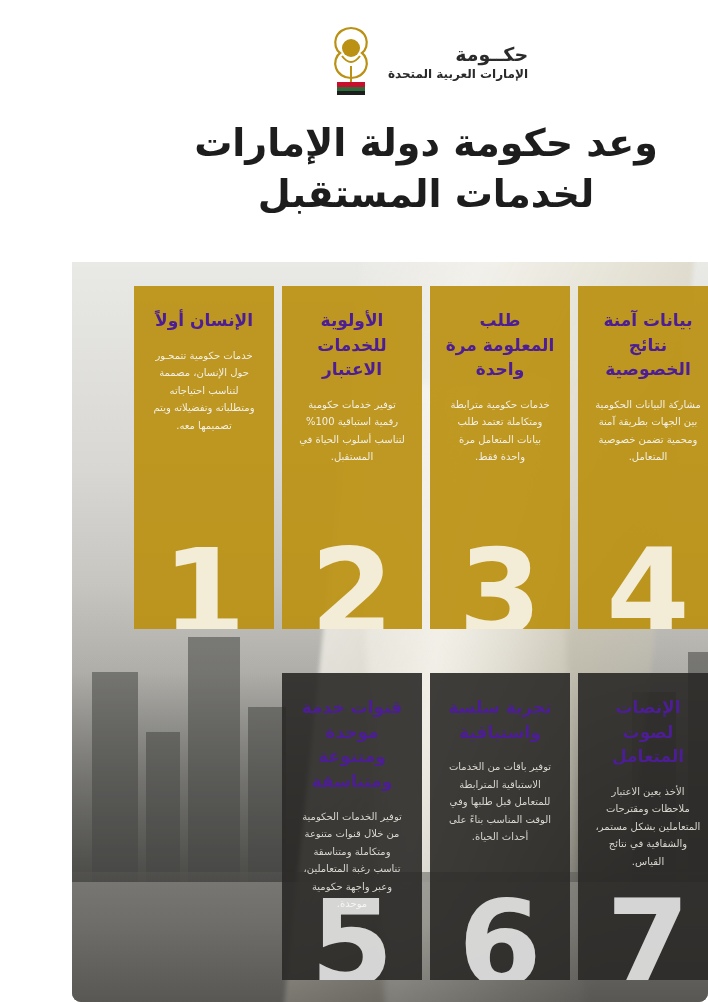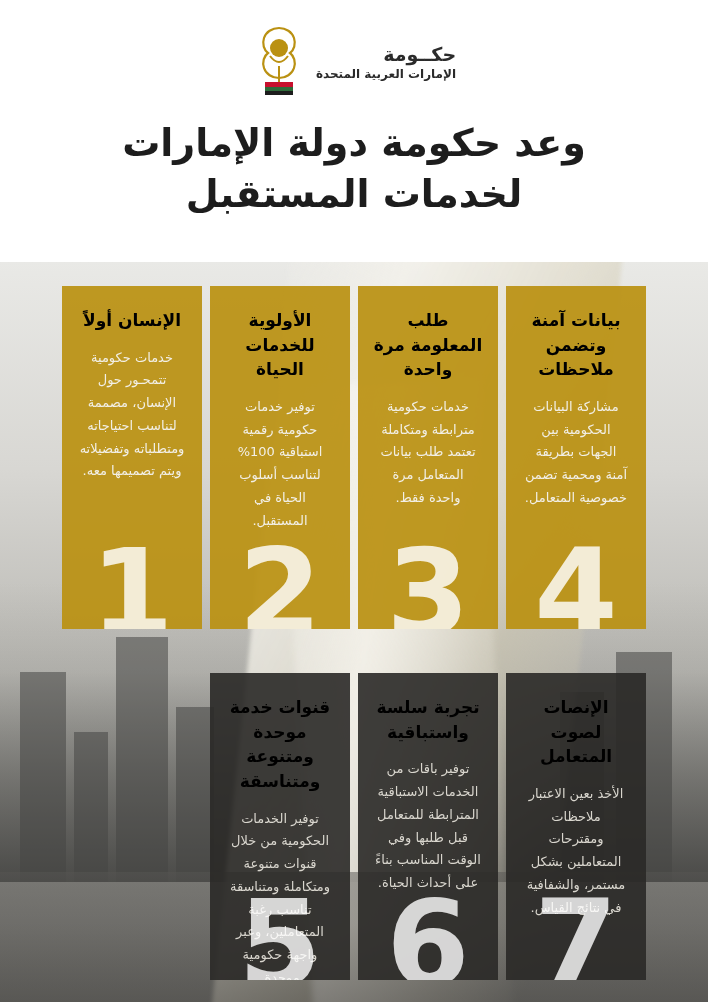--- a/index.html
+++ b/index.html
@@ -10,24 +10,25 @@
   body {
     width: 708px;
     height: 1002px;
     font-family: "DejaVu Sans", "Liberation Sans", sans-serif;
     overflow: hidden;
     position: relative;
   }
 
   .page {
     position: relative;
-    width: 708px;
+    width: 636px;
     height: 1002px;
     background: #ffffff;
     overflow: hidden;
+    border-radius: 9px;
   }
 
   
   .header {
     position: absolute;
     top: 0; left: 0;
     width: 708px;
     height: 262px;
     background: #ffffff;
     z-index: 5;
@@ -165,25 +166,25 @@
     text-align: center;
     color: #ffffff;
   }
   .card.gold { background: rgba(186,145,18,0.93); }
   .card.dark { background: rgba(42,41,39,0.90); margin-top: 36px; }
 
   .card .c-title {
     font-size: 17px;
     font-weight: bold;
     line-height: 1.45;
-    color: #000000;
+    color: #4c1d95;
     margin: 0 0 14px 0;
   }
   .card .c-desc {
-    font-size: 13px;
+    font-size: 10px;
     line-height: 1.75;
     color: #f2efe6;
     margin: 0;
     padding: 0 4px;
   }
   .card.dark .c-desc { color: #d9d6ce; }
 
   .card .c-num {
     position: absolute;
     left: 0;
@@ -238,33 +239,33 @@
 
     <div class="main-title">
       <span class="ttl-line">وعد حكومة دولة الإمارات</span>
       <span class="ttl-line sp">لخدمات المستقبل</span>
     </div>
   </div>
 
   <div class="grid">
 
     <div class="card gold">
-      <div class="c-title">بيانات آمنة وتضمن ملاحظات</div>
+      <div class="c-title">بيانات آمنة نتائج الخصوصية</div>
       <div class="c-desc">مشاركة البيانات الحكومية بين الجهات بطريقة آمنة ومحمية تضمن خصوصية المتعامل.</div>
       <div class="c-num">4</div>
     </div>
 
     <div class="card gold">
       <div class="c-title">طلب المعلومة مرة واحدة</div>
       <div class="c-desc">خدمات حكومية مترابطة ومتكاملة تعتمد طلب بيانات المتعامل مرة واحدة فقط.</div>
       <div class="c-num">3</div>
     </div>
 
     <div class="card gold">
-      <div class="c-title">الأولوية للخدمات الحياة</div>
+      <div class="c-title">الأولوية للخدمات الاعتبار</div>
       <div class="c-desc">توفير خدمات حكومية رقمية استباقية 100% لتناسب أسلوب الحياة في المستقبل.</div>
       <div class="c-num">2</div>
     </div>
 
     <div class="card gold">
       <div class="c-title">الإنسان أولاً</div>
       <div class="c-desc">خدمات حكومية تتمحـور حول الإنسان، مصممة لتناسب احتياجاته ومتطلباته وتفضيلاته ويتم تصميمها معه.</div>
       <div class="c-num">1</div>
     </div>
 

